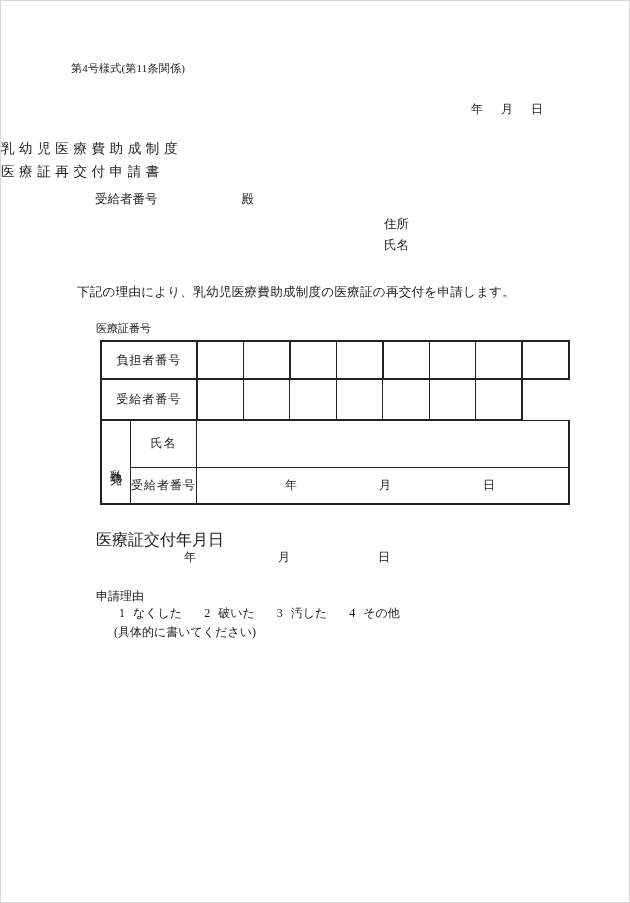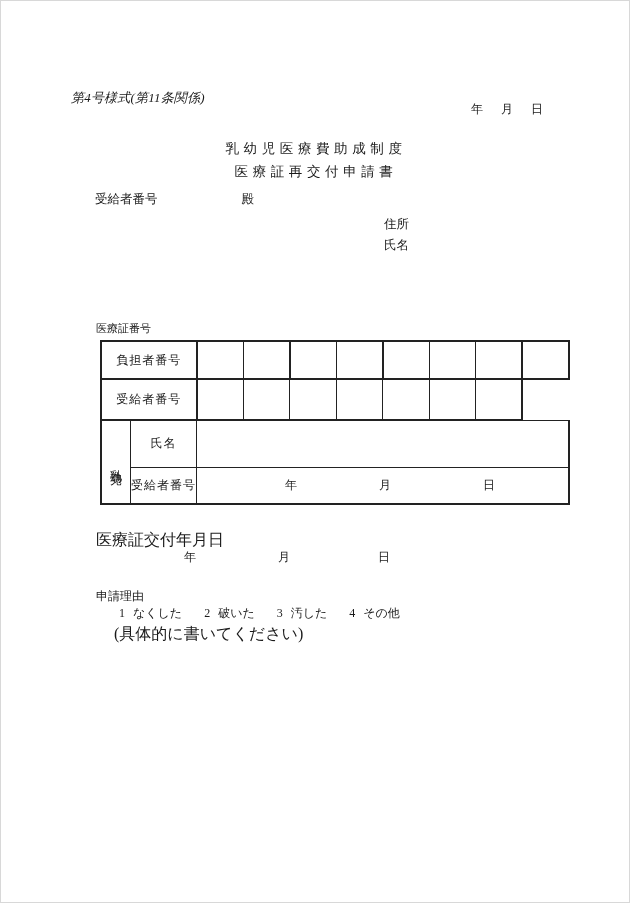--- a/index.html
+++ b/index.html
@@ -19,43 +19,42 @@
     background: #ffffff;
     border: 1px solid #d8d8d8;
     box-sizing: border-box;
     overflow: hidden;
   }
   .abs { position: absolute; }
 
   
   .form-no {
     left: 70px;
-    top: 88px;
-    font-size: 13px;
+    top: 60px;
+    font-size: 11px;
     letter-spacing: 0.2px;
     white-space: nowrap;
-    font-style: italic;
   }
 
   
   .date-line-top {
     left: 470px;
     top: 100px;
     font-size: 12px;
     white-space: nowrap;
   }
   .date-line-top span { margin-right: 18px; }
   .date-line-top span:last-child { margin-right: 0; }
 
   
   .title-block {
     left: 0;
     top: 136px;
     width: 630px;
-    text-align: center;
+    text-align: left;
   }
   .title-line {
     font-size: 13.5px;
     letter-spacing: 4.6px;
     line-height: 23px;
     white-space: nowrap;
   }
   .title-line.second {
     letter-spacing: 4.6px;
   }
@@ -192,21 +191,21 @@
     top: 604px;
     font-size: 12px;
     white-space: nowrap;
   }
   .reason-opts .opt { margin-right: 22px; }
   .reason-opts .opt:last-child { margin-right: 16px; }
   .reason-opts .opt .n { margin-right: 8px; }
   .reason-note {
     left: 113px;
     top: 623px;
-    font-size: 16px;
+    font-size: 12px;
     white-space: nowrap;
   }
 </style>
 </head>
 <body>
 
 <div class="page">
 
   <div class="abs form-no">第4号様式(第11条関係)</div>
 
@@ -221,20 +220,21 @@
 
   <div class="abs addressee">
     <span>受給者番号</span><span class="to-mark">殿</span>
   </div>
 
   <div class="abs applicant">
     <div>住所</div>
     <div>氏名</div>
   </div>
 
+  <div class="abs statement">下記の理由により、乳幼児医療費助成制度の医療証の再交付を申請します。</div>
 
   <div class="abs cap-cert-no">医療証番号</div>
 
   <div class="abs tbl-wrap">
     <table class="form-table">
       <tbody>
 
         <tr class="row-h1">
           <td class="lbl thick-l thick-t thick-b" colspan="2">負担者番号</td>
           <td class="num-cell thick-t thick-b thick-l"></td>

